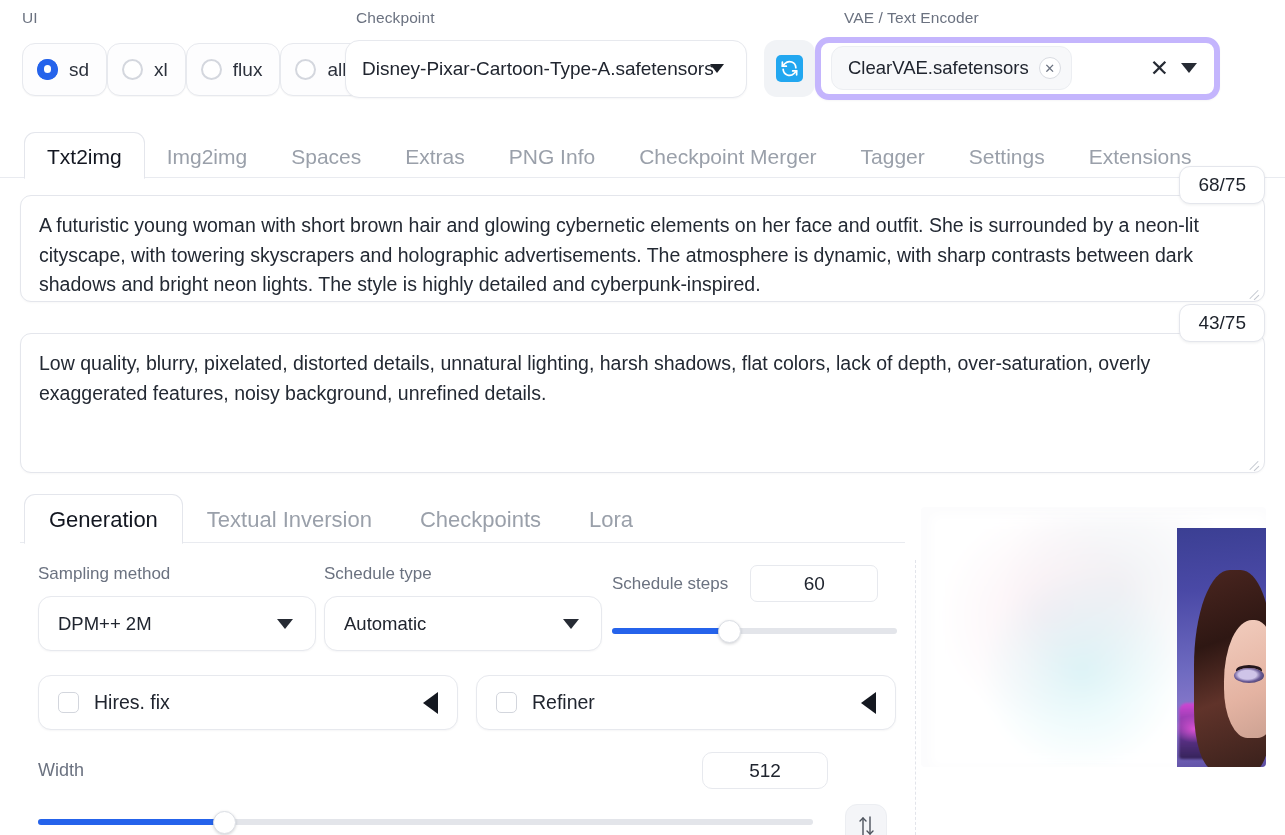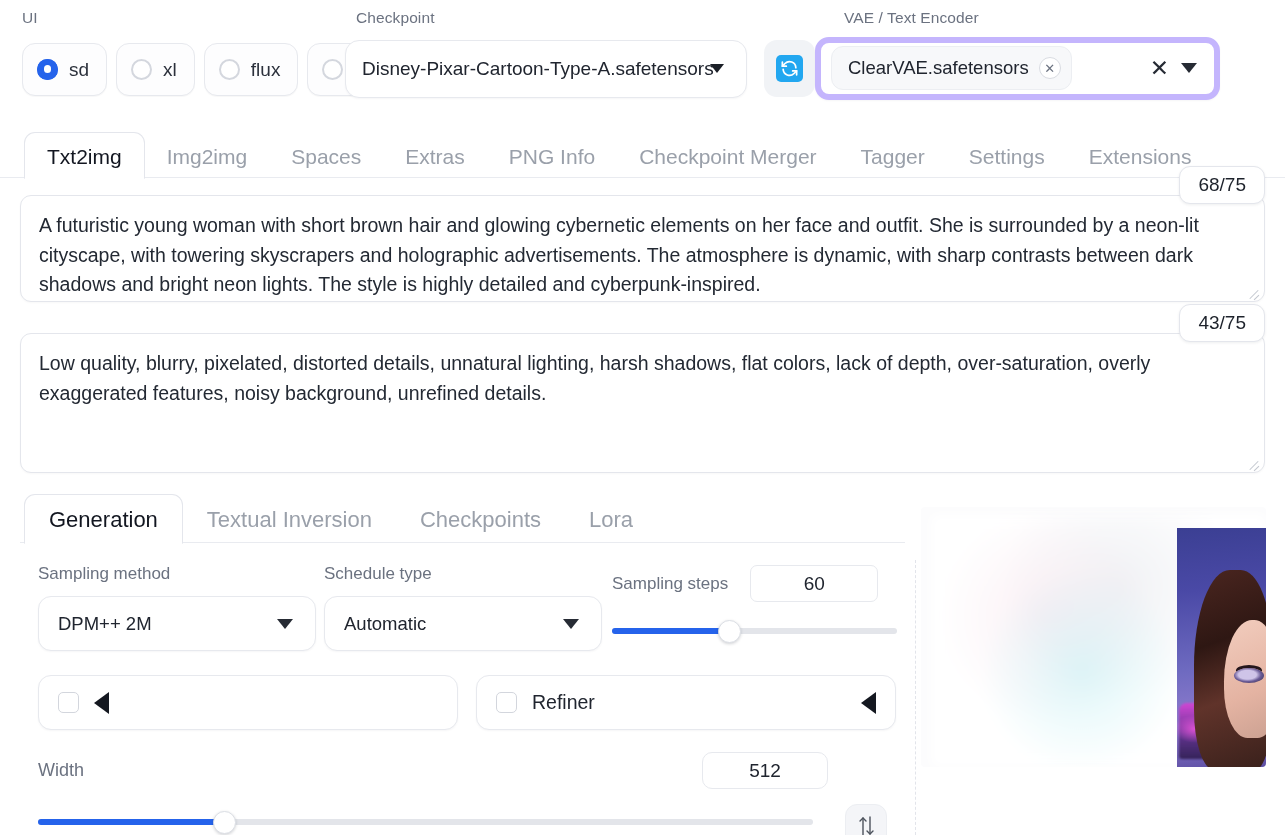--- a/index.html
+++ b/index.html
@@ -17,21 +17,21 @@
   .topbar { display: flex; align-items: flex-start; padding: 10px 0 0 0; height: 122px; }
 
   .field-label {
     font-size: 15.5px; color: #6b7280; font-weight: 400;
     letter-spacing: .1px; line-height: 1;
   }
 
   
   .ui-group { width: 345px; padding-left: 22px; }
   .ui-group .field-label { margin-bottom: 17px; }
-  .radio-row { display: flex; gap: 9px; }
+  .radio-row { display: flex; }
   .radio-pill {
     display: flex; align-items: center; gap: 11px;
     height: 53px; padding: 0 17px 0 14px;
     border: 1px solid #e7e9ee; border-radius: 13px;
     background: #fdfdfe;
     box-shadow: 0 1px 1px rgba(16,24,40,.03);
     cursor: pointer;
   }
   .radio-dot {
     width: 21px; height: 21px; border-radius: 50%;
@@ -421,34 +421,35 @@
           <div style="margin-left:8px">
             <div class="ctl-label">Schedule type</div>
             <div class="dd">
               <span class="dd-text">Automatic</span>
               <span class="caret-dn"></span>
             </div>
           </div>
 
           <div class="steps-col">
             <div class="steps-head">
-              <span class="ctl-label" style="margin-bottom:0">Sampling steps</span>
+              <span class="ctl-label" style="margin-bottom:0">Schedule steps</span>
               <span class="num-box">60</span>
             </div>
             <div class="slider">
               <span class="track"></span>
               <span class="fill" id="steps-fill" style="width: 41%;"></span>
               <span class="knob" id="steps-knob" style="left: calc(41% - 11px);"></span>
             </div>
           </div>
         </div>
 
         <div class="toggle-row">
           <div class="toggle-box tb-hires">
             <span class="cbox"></span>
+            <span class="toggle-label">Hires. fix</span>
             <span class="tri-left"></span>
           </div>
           <div class="toggle-box tb-refiner">
             <span class="cbox"></span>
             <span class="toggle-label">Refiner</span>
             <span class="tri-left"></span>
           </div>
         </div>
 
         <div class="wh-row">

